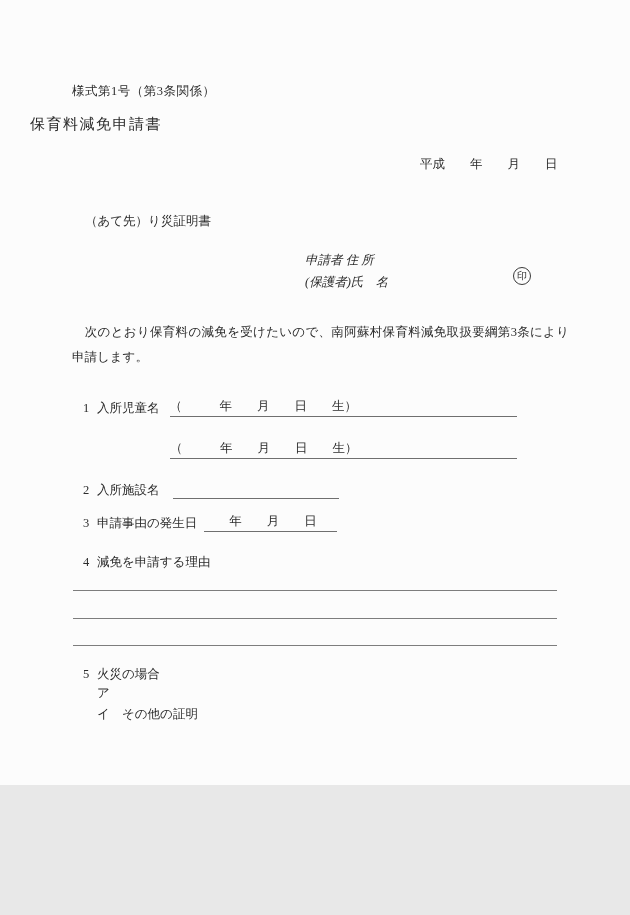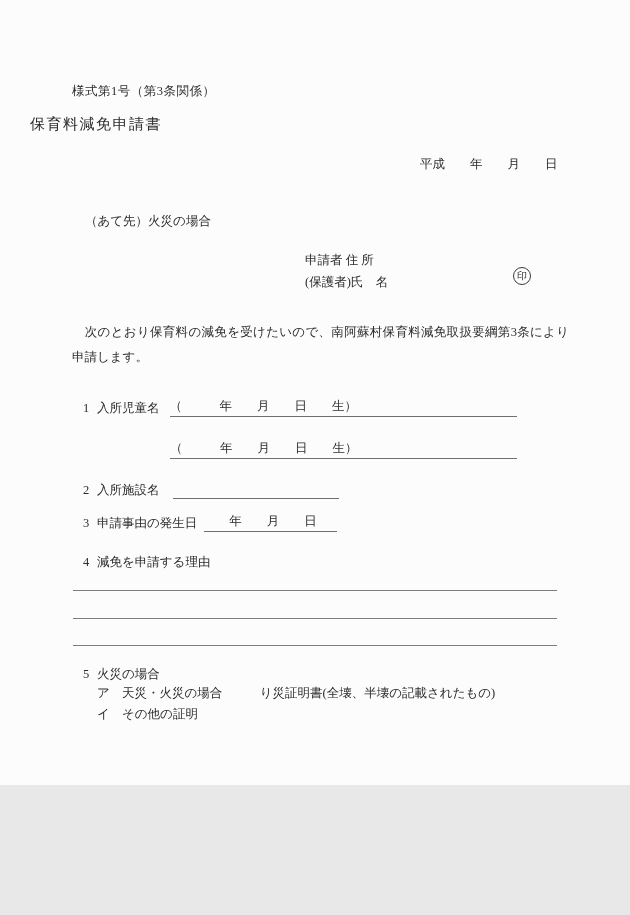--- a/index.html
+++ b/index.html
@@ -32,20 +32,21 @@
   }
   .date-line {
     left: 420px; top: 156px;
   }
   .addressee {
     left: 85px; top: 213px;
   }
   .applicant {
     left: 305px; top: 249px;
     line-height: 22px;
+    font-style: italic;
   }
   .seal {
     left: 513px; top: 267px;
     width: 16px; height: 16px;
     border: 1px solid #3a3a3a;
     border-radius: 50%;
     display: flex;
     align-items: center;
     justify-content: center;
     font-size: 10px;
@@ -95,21 +96,21 @@
 <body>
 
 <div class="page">
 
   <div class="abs form-number">様式第1号（第3条関係）</div>
 
   <div class="abs doc-title">保育料減免申請書</div>
 
   <div class="abs date-line">平成　　年　　月　　日</div>
 
-  <div class="abs addressee">（あて先）火災の場合</div>
+  <div class="abs addressee">（あて先）り災証明書</div>
 
   <div class="abs applicant">
     <div>申請者 住 所</div>
     <div>(保護者)氏　名</div>
   </div>
 
   <div class="abs seal">
     <span>印</span>
   </div>
 
@@ -152,21 +153,20 @@
   <div class="abs rule" style="top:618px;"></div>
   <div class="abs rule" style="top:645px;"></div>
 
   <div class="abs row" style="left:83px; top:665px;">
     <span class="num">5</span>
     <span>火災の場合</span>
   </div>
 
   <div class="abs attach-sub" style="top:685px;">
     <span class="kana">ア</span>
-    <span>天災・火災の場合　　　り災証明書(全壊、半壊の記載されたもの)</span>
   </div>
 
   <div class="abs attach-sub" style="top:706px;">
     <span class="kana">イ</span>
     <span>その他の証明</span>
   </div>
 
 </div>
 
 </body></html>

